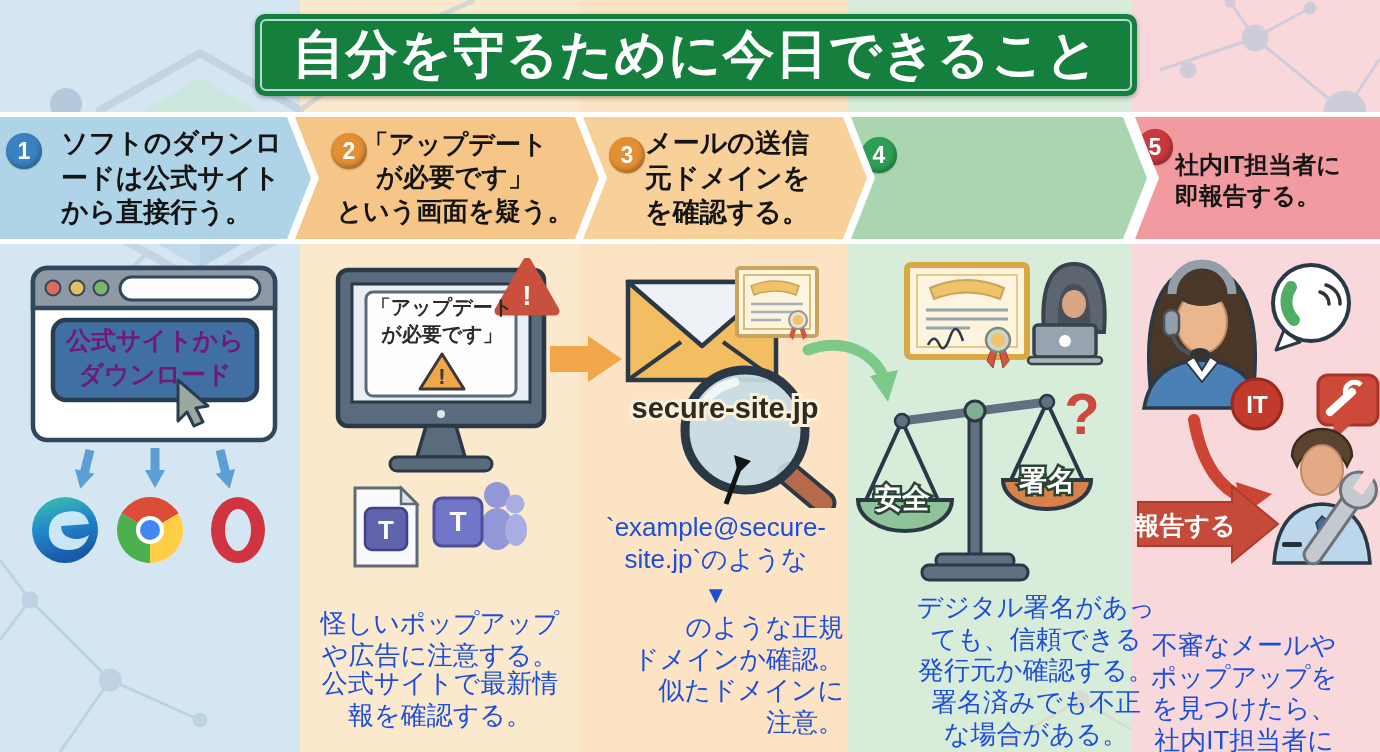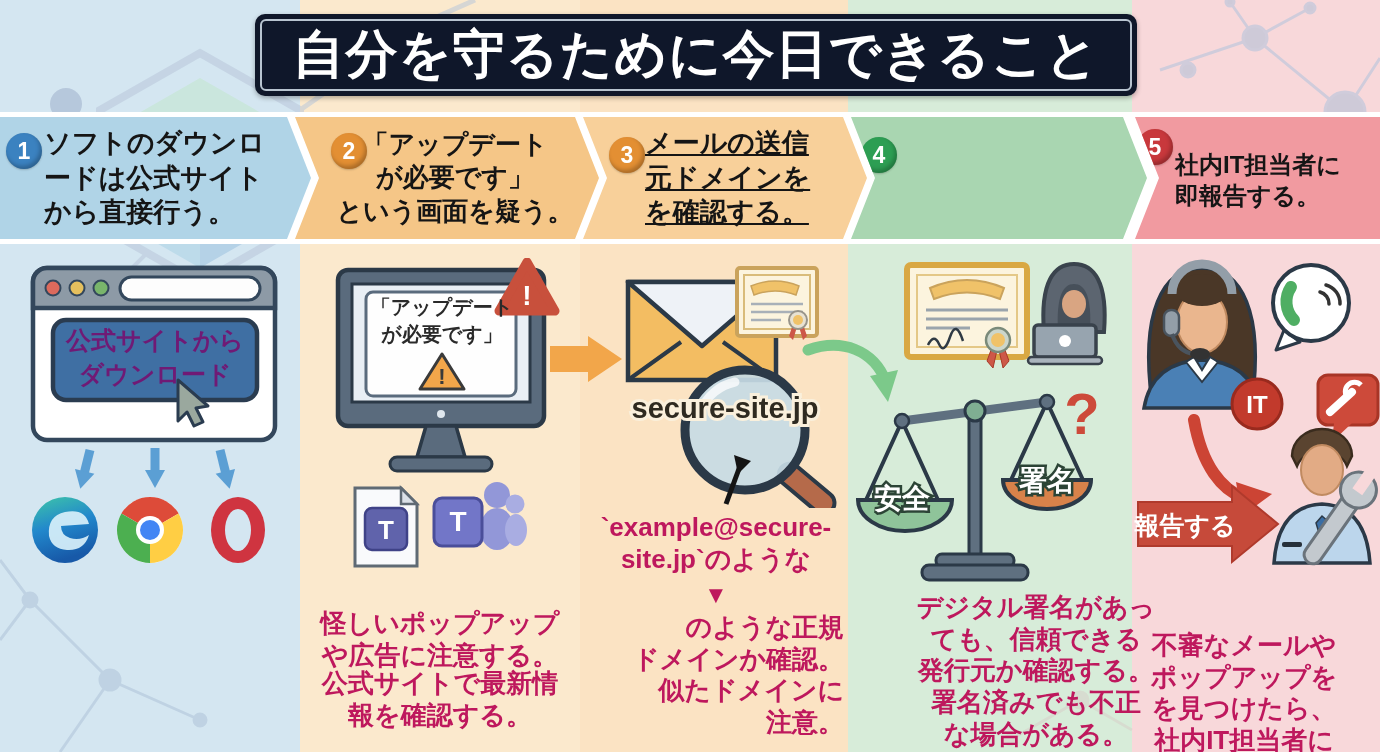--- a/index.html
+++ b/index.html
@@ -26,36 +26,36 @@
   .b1{left:0;width:311px;background:#b0d4e7;clip-path:polygon(0 0,calc(100% - 24px) 0,100% 50%,calc(100% - 24px) 100%,0 100%);}
   .b2{left:295px;width:304px;background:#f5c687;clip-path:polygon(0 0,calc(100% - 24px) 0,100% 50%,calc(100% - 24px) 100%,0 100%,24px 50%);}
   .b3{left:583px;width:284px;background:#f8d09a;clip-path:polygon(0 0,calc(100% - 24px) 0,100% 50%,calc(100% - 24px) 100%,0 100%,24px 50%);}
   .b4{left:851px;width:296px;background:#a9d6b1;clip-path:polygon(0 0,calc(100% - 24px) 0,100% 50%,calc(100% - 24px) 100%,0 100%,24px 50%);}
   .b5{left:1135px;width:245px;background:#f19aa0;clip-path:polygon(0 0,100% 0,100% 100%,0 100%,24px 50%);}
   .b1 .badge{left:6px;top:16px;background:#3b82c0;}
   .b2 .badge{left:36px;top:16px;background:#e38f33;}
   .b3 .badge{left:26px;top:20px;background:#e38f33;}
   .b4 .badge{left:10px;top:20px;background:#2d9e53;}
   .b5 .badge{left:2px;top:12px;background:#c8383c;}
-  .b1 .htext{text-align:left;padding-left:44px;font-size:27px;}
+  .b1 .htext{text-align:left;padding-left:61px;font-size:27px;}
   .b2 .htext{font-size:26px;padding-left:16px;}
-  .b3 .htext{text-align:left;padding-left:62px;font-size:27px;text-decoration:underline;}
+  .b3 .htext{text-align:left;padding-left:62px;font-size:27px;}
   .b4 .htext{font-size:27px;padding-left:20px;}
   .b5 .htext{text-align:left;padding-left:40px;font-size:24px;padding-top:6px;}
 
   .title-box{
     position:absolute;left:255px;top:14px;width:882px;height:82px;z-index:5;
-    background:#0f172a;border-radius:10px;
+    background:#15803d;border-radius:10px;
     display:flex;align-items:center;justify-content:center;
     color:#fff;font-weight:bold;font-size:52px;letter-spacing:1px;
     box-shadow:0 2px 5px rgba(0,0,0,.3);
   }
   .title-box::after{content:"";position:absolute;inset:5px;border:2px solid rgba(226,240,250,.8);border-radius:6px;pointer-events:none;}
 
-  .caption{position:absolute;z-index:2;font-weight:bold;color:#be185d;text-align:center;white-space:pre-line;line-height:1.22;font-size:26px;}
+  .caption{position:absolute;z-index:2;font-weight:normal;color:#1d4ed8;text-align:center;white-space:pre-line;line-height:1.22;font-size:26px;}
   .overlay{position:absolute;z-index:3;font-weight:bold;white-space:pre-line;text-align:center;}
   svg text{font-family:"Liberation Sans","DejaVu Sans",sans-serif;}
 </style>
 </head>
 <body>
 
 <div class="canvas">
 
   <div class="col col1"></div>
   <div class="col col2"></div>

